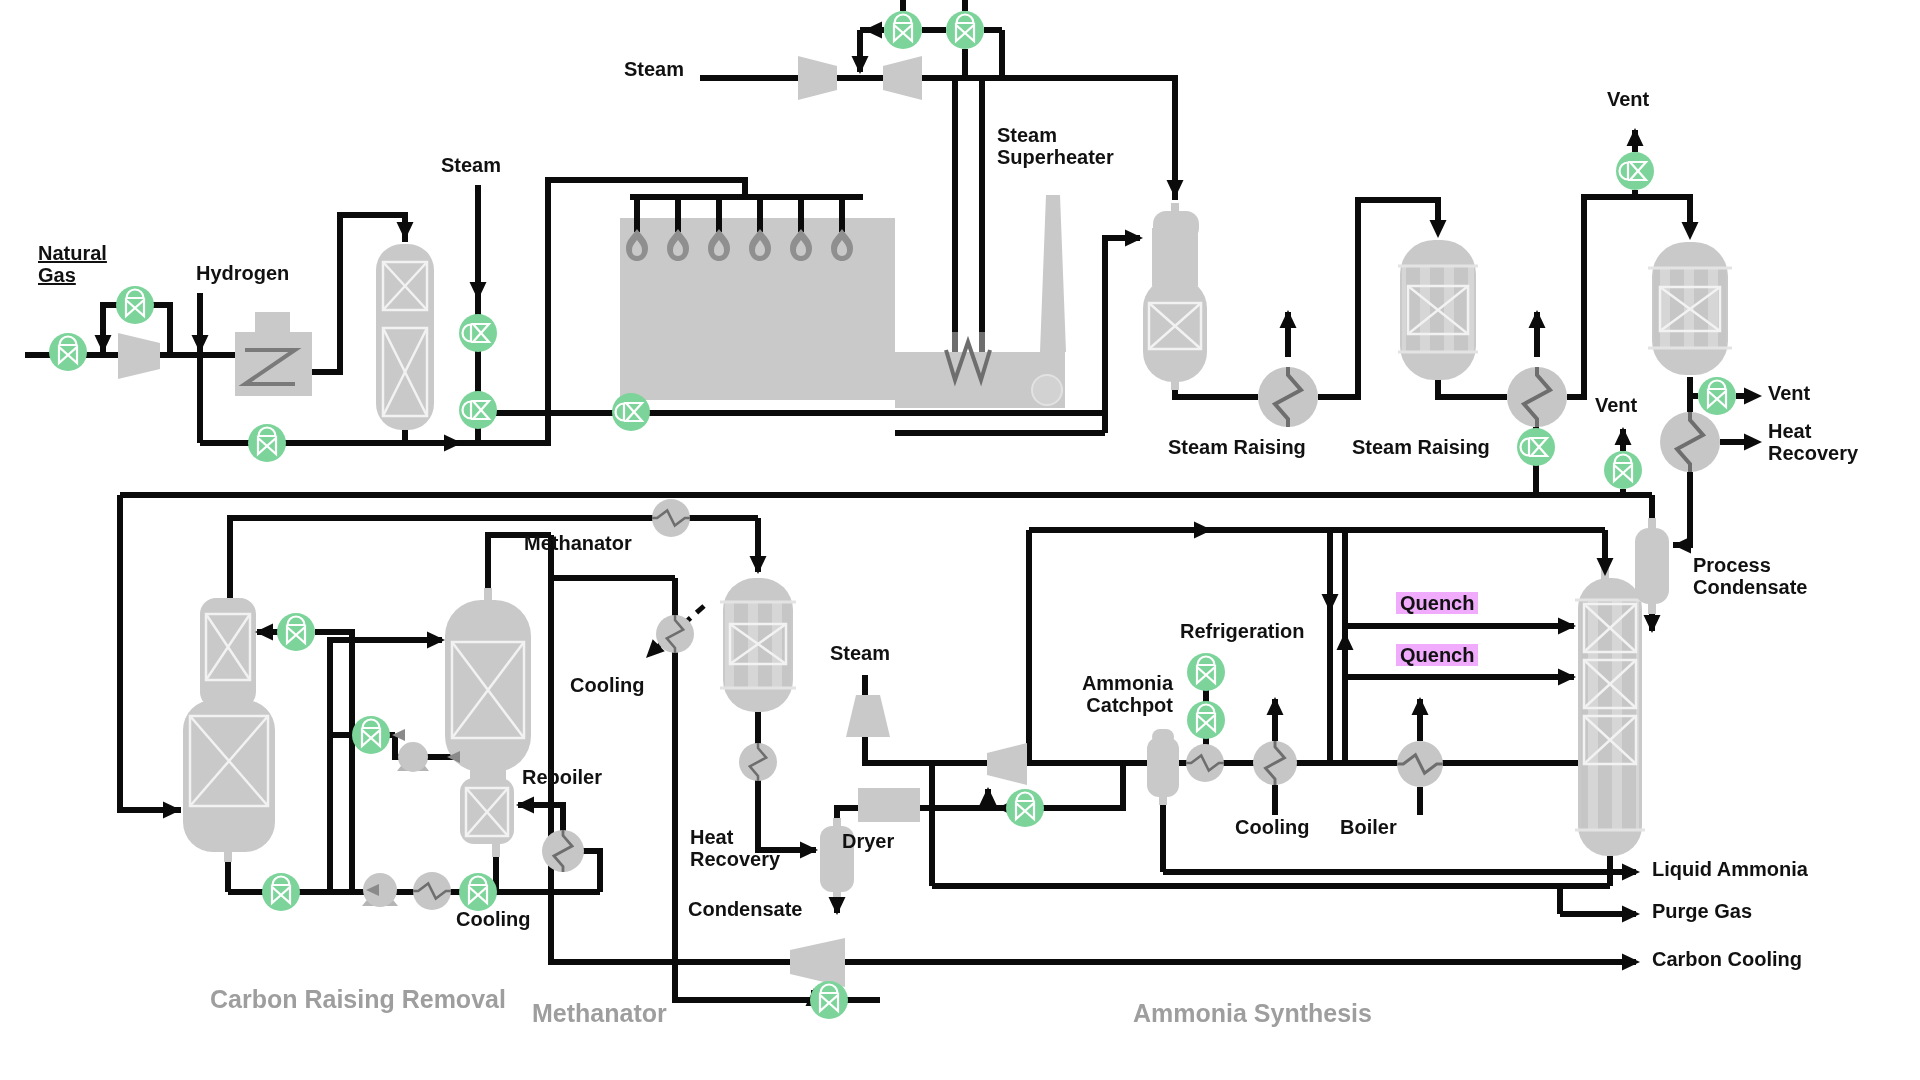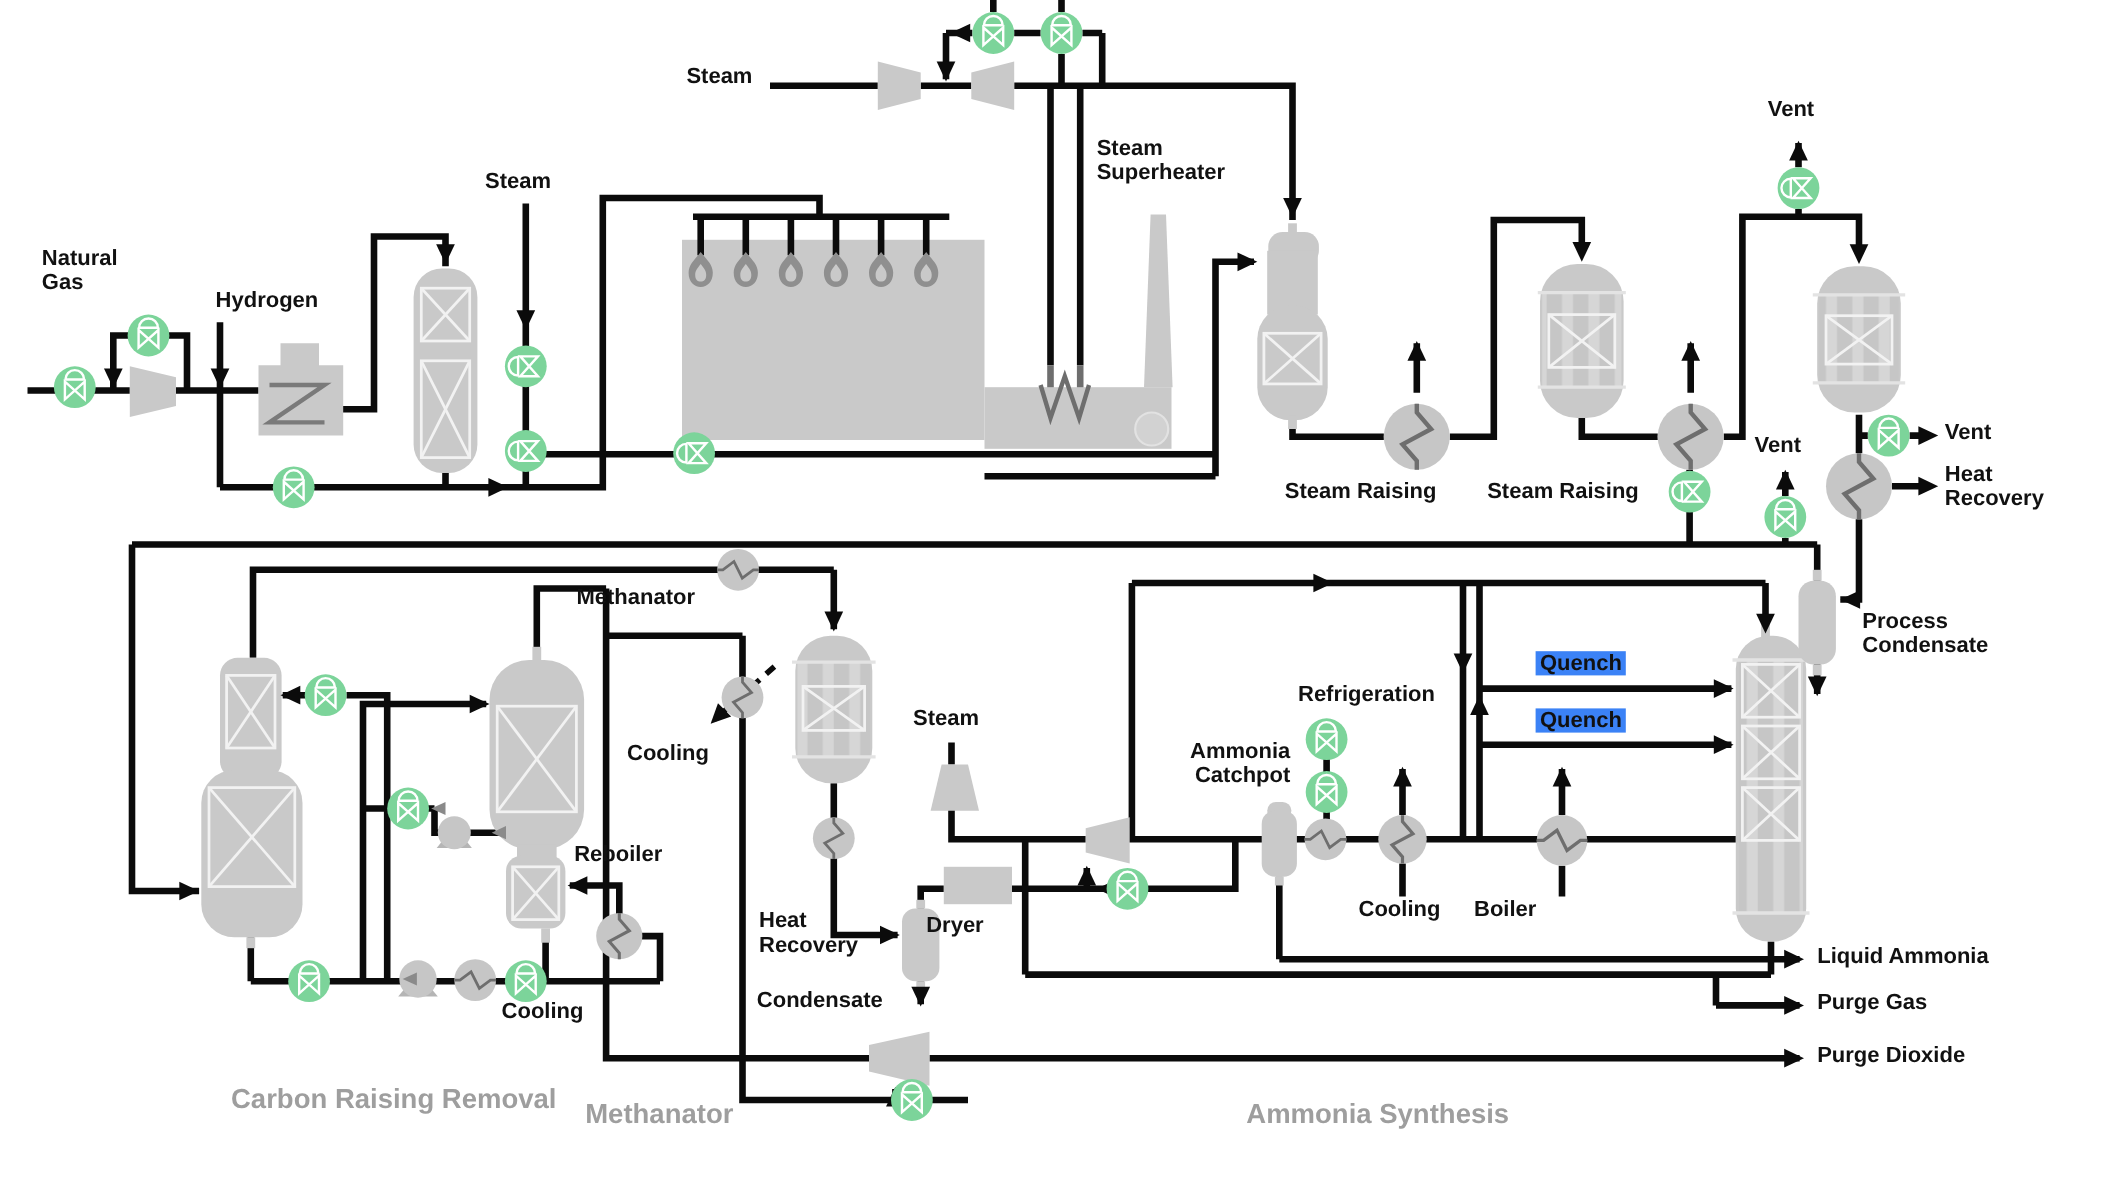--- a/index.html
+++ b/index.html
@@ -4,21 +4,21 @@
 <style>
   html,body{margin:0;padding:0;background:#fff;}
   #stage{position:relative;width:1920px;height:1080px;background:#fff;overflow:hidden;
          font-family:"Liberation Sans",sans-serif;}
   #stage svg{position:absolute;left:0;top:0;}
   .lbl{position:absolute;font:700 20px/1.12 "Liberation Sans",sans-serif;color:#111;
        white-space:pre-line;}
   .sec{position:absolute;font:700 25px/1.1 "Liberation Sans",sans-serif;color:#9e9e9e;
        white-space:nowrap;}
   .ralign{text-align:right;}
-  .qbg{background:#3b82f6;padding:0 4px;}
+  .qbg{background:#f0abfc;padding:0 4px;}
 </style>
 </head>
 <body>
 
 <div id="stage">
 
 <svg width="1920" height="1080" viewBox="0 0 1920 1080">
   <defs>
     <pattern id="vstripes" width="24" height="12" patternUnits="userSpaceOnUse">
       <rect width="24" height="12" fill="#c6c6c6"></rect>
@@ -349,21 +349,21 @@
     <use href="#valve-std" transform="translate(281,892)"></use>
     <use href="#valve-std" transform="translate(371,735)"></use>
     <use href="#valve-std" transform="translate(478,892)"></use>
     <use href="#valve-std" transform="translate(1206,672)"></use>
     <use href="#valve-std" transform="translate(1206,720)"></use>
     <use href="#valve-std" transform="translate(1025,808)"></use>
     <use href="#valve-std" transform="translate(829,1000)"></use>
   </g>
 </svg>
 
-<div class="lbl" style="left:38px;top:224px;">Natural
+<div class="lbl" style="left:38px;top:242px;text-decoration:underline;">Natural
 Gas</div>
 <div class="lbl" style="left:196px;top:262px;">Hydrogen</div>
 <div class="lbl" style="left:441px;top:154px;">Steam</div>
 <div class="lbl" style="left:624px;top:58px;">Steam</div>
 <div class="lbl" style="left:997px;top:124px;">Steam
 Superheater</div>
 <div class="lbl" style="left:1168px;top:436px;">Steam Raising</div>
 <div class="lbl" style="left:1352px;top:436px;">Steam Raising</div>
 <div class="lbl" style="left:1607px;top:88px;">Vent</div>
 <div class="lbl" style="left:1768px;top:382px;">Vent</div>
@@ -383,19 +383,19 @@
 <div class="lbl" style="left:830px;top:642px;">Steam</div>
 <div class="lbl" style="left:1180px;top:620px;">Refrigeration</div>
 <div class="lbl ralign" style="left:1013px;top:672px;width:160px;">Ammonia
 Catchpot</div>
 <div class="lbl qbg" style="left:1396px;top:592px;">Quench</div>
 <div class="lbl qbg" style="left:1396px;top:644px;">Quench</div>
 <div class="lbl" style="left:1235px;top:816px;">Cooling</div>
 <div class="lbl" style="left:1340px;top:816px;text-align:center;">Boiler</div>
 <div class="lbl" style="left:1652px;top:858px;">Liquid Ammonia</div>
 <div class="lbl" style="left:1652px;top:900px;">Purge Gas</div>
-<div class="lbl" style="left:1652px;top:948px;">Purge Dioxide</div>
+<div class="lbl" style="left:1652px;top:948px;">Carbon Cooling</div>
 
 <div class="sec" style="left:210px;top:986px;">Carbon Raising Removal</div>
 <div class="sec" style="left:532px;top:1000px;">Methanator</div>
 <div class="sec" style="left:1133px;top:1000px;">Ammonia Synthesis</div>
 
 </div>
 
 </body></html>

